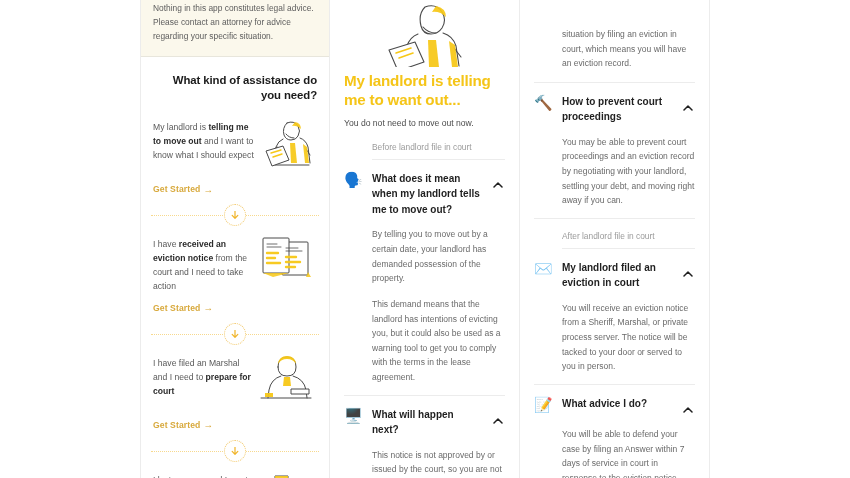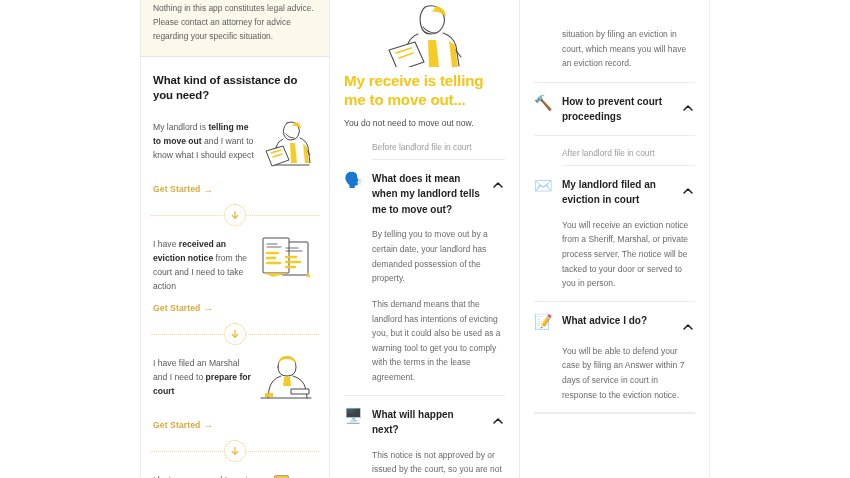--- a/index.html
+++ b/index.html
@@ -30,21 +30,21 @@
     background: #fbf8ec;
     padding: 0 12px 12px 12px;
     font-size: 8.4px;
     line-height: 1.65;
     color: #5d5d5d;
     border-bottom: 1px solid #e8e6dc;
   }
   .disclaimer p { padding-top: 2px; }
 
   
-  .assist { padding: 16px 12px 6px 12px; }
+  .assist { padding: 16px 12px 6px 12px; text-align: right; }
   .assist-title {
     font-size: 11.4px; font-weight: 700; color: #1a1a1a;
     line-height: 1.35; letter-spacing: -0.1px;
   }
 
   .choice { padding: 10px 12px 6px 12px; position: relative; min-height: 78px; }
   .choice-inner { display: flex; align-items: flex-start; gap: 1px; }
   .choice-text {
     flex: 1 1 auto; font-size: 8.6px; line-height: 1.62; color: #5a5a5a;
     padding-top: 2px; max-width: 108px;
@@ -338,21 +338,21 @@
           <path d="M12 47 l26 -8 l9 20 l-26 9z"></path>
         </g>
         <g stroke="#f7c817" stroke-width="1.6" stroke-linecap="round">
           <path d="M19 50 l15 -5"></path>
             <path d="M22 55 l14 -5"></path>
         </g>
       </svg>
     </div>
 
     <div class="center-pad">
-      <div class="hero-title">My receive is telling me to move out...</div>
+      <div class="hero-title">My landlord is telling me to want out...</div>
       <div class="hero-sub">You do not need to move out now.</div>
       <div class="phase-label">Before landlord file in court</div>
 
       <div class="acc">
         <div class="acc-head">
           <div class="acc-icon">🗣️</div>
           <div class="acc-q">What does it mean when my landlord tells me to move out?</div>
           <div class="chev">
             <svg width="10" height="6" viewBox="0 0 10 6">
                 <path d="M1 5 L5 1 L9 5" stroke="#1f1f1f" stroke-width="1.5" fill="none" stroke-linecap="round" stroke-linejoin="round"></path>
@@ -395,20 +395,23 @@
       <div class="acc">
         <div class="acc-head">
           <div class="acc-icon">🔨</div>
           <div class="acc-q">How to prevent court proceedings</div>
           <div class="chev">
             <svg width="10" height="6" viewBox="0 0 10 6">
                 <path d="M1 5 L5 1 L9 5" stroke="#1f1f1f" stroke-width="1.5" fill="none" stroke-linecap="round" stroke-linejoin="round"></path>
               </svg>
           </div>
         </div>
+        <div class="acc-body">
+          <p>You may be able to prevent court proceedings and an eviction record by negotiating with your landlord, settling your debt, and moving right away if you can.</p>
+        </div>
       </div>
 
       <div class="phase-label">After landlord file in court</div>
 
       <div class="acc">
         <div class="acc-head">
           <div class="acc-icon">✉️</div>
           <div class="acc-q">My landlord filed an eviction in court</div>
           <div class="chev">
             <svg width="10" height="6" viewBox="0 0 10 6">

